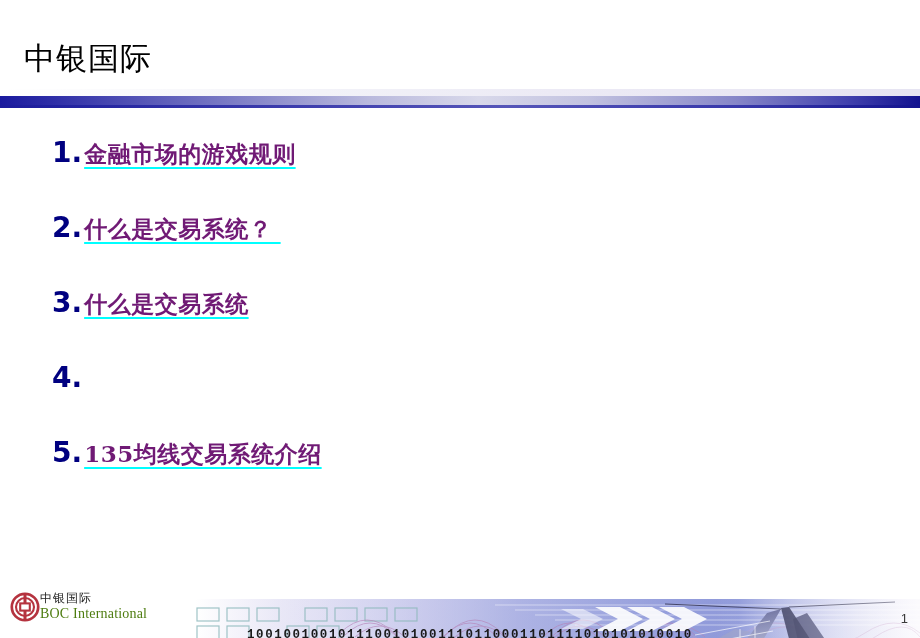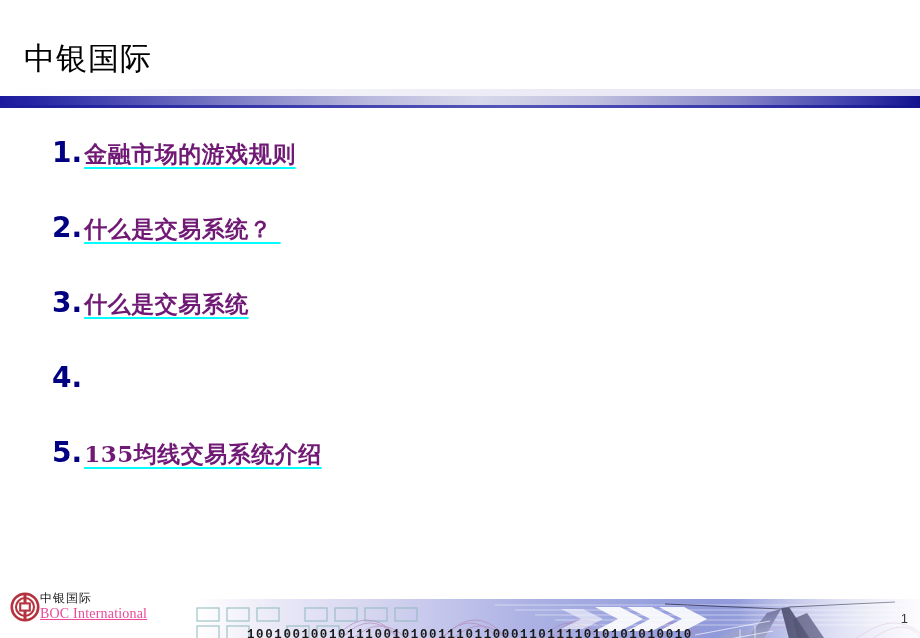--- a/index.html
+++ b/index.html
@@ -145,23 +145,22 @@
   }
   #boc-text .cn {
     font-family: "DejaVu Sans", "Liberation Sans", sans-serif;
     font-size: 12px;
     color: #222222;
     letter-spacing: 1px;
   }
   #boc-text .en {
     font-family: "Liberation Serif", "DejaVu Serif", serif;
     font-size: 14px;
-    color: #ec4899;
+    color: #4d7c0f;
     letter-spacing: 0.2px;
-    text-decoration: underline;
   }
 
   
   #page-number {
     position: absolute;
     right: 12px;
     top: 611px;
     font-family: "Liberation Sans", "DejaVu Sans", sans-serif;
     font-size: 13px;
     color: #3a3a3a;

